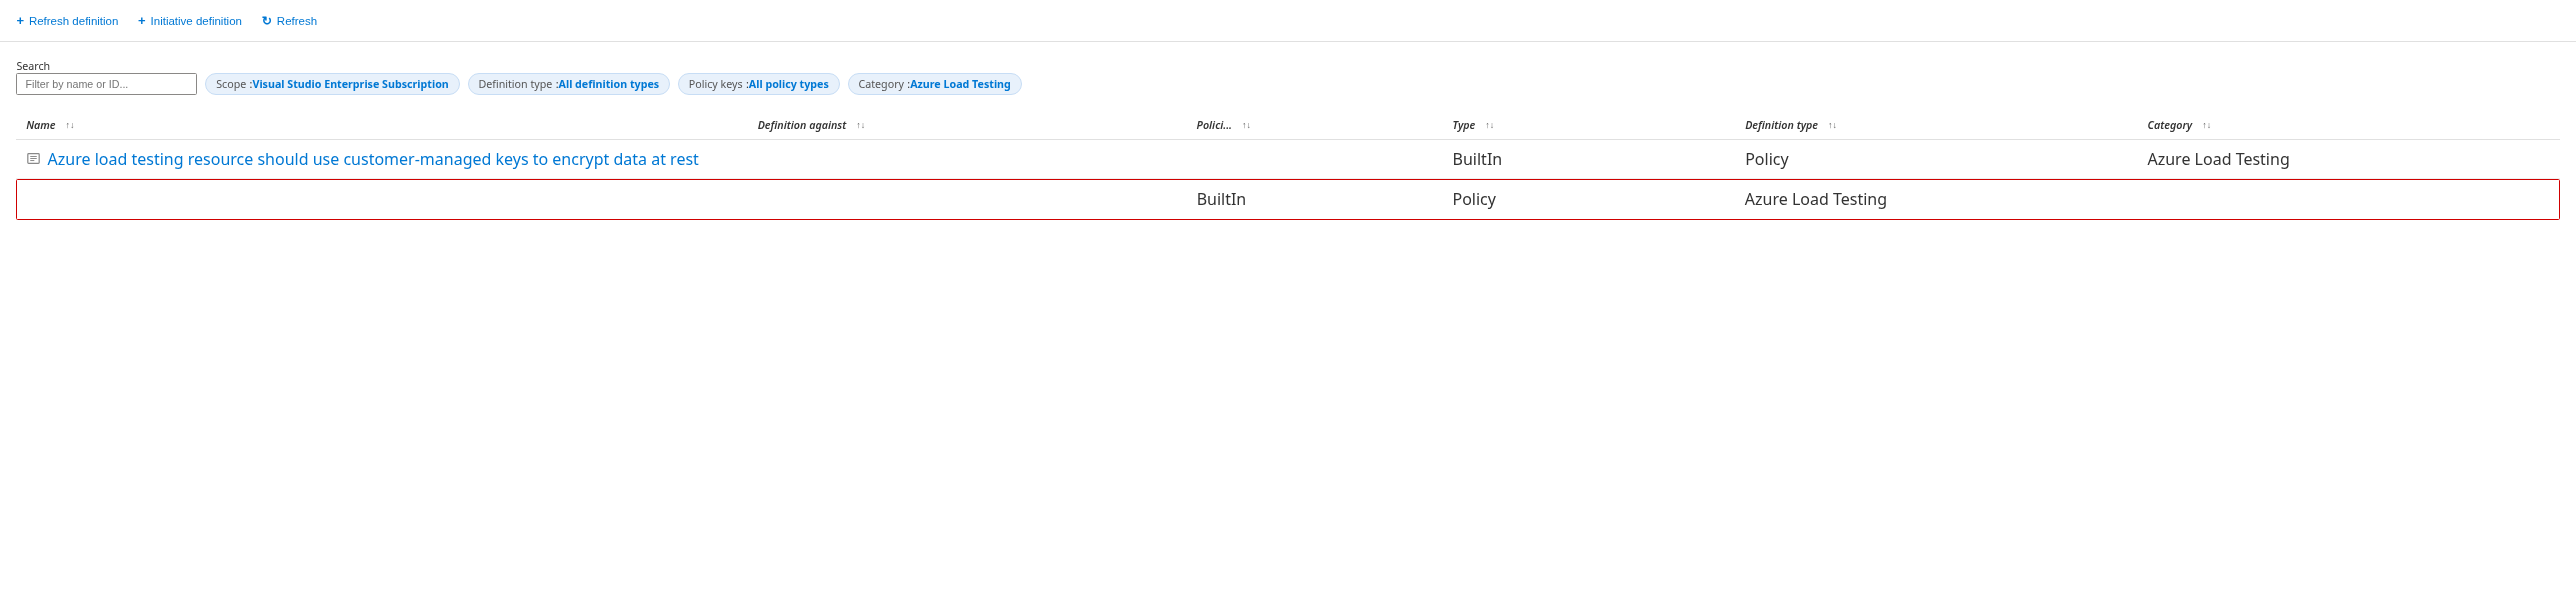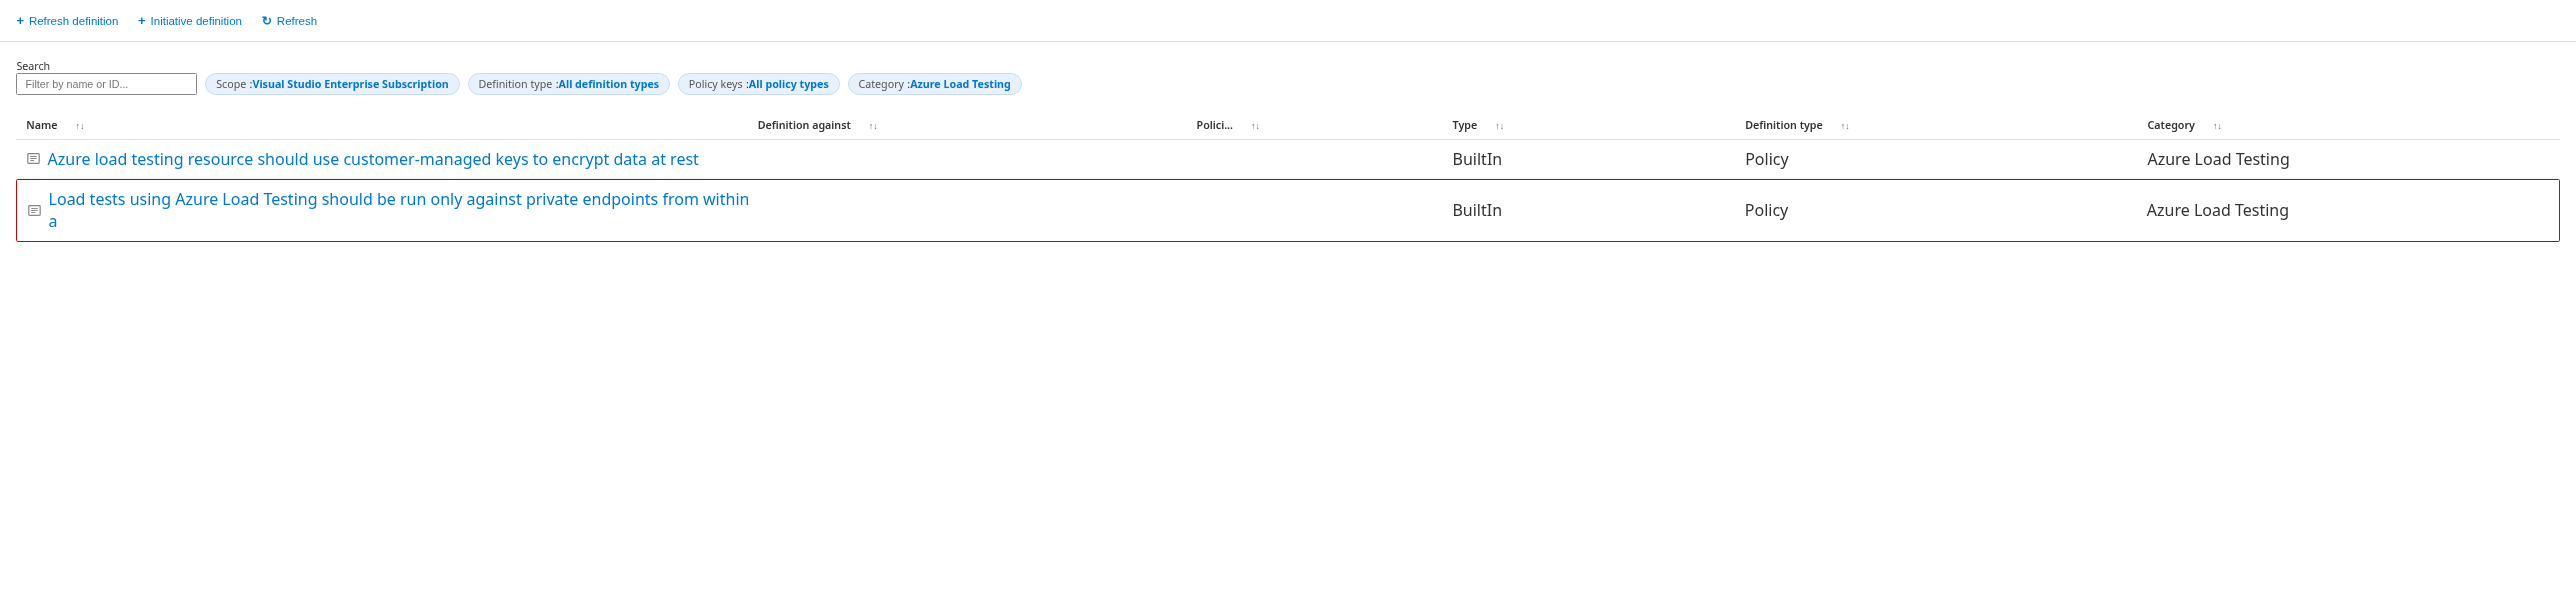--- a/index.html
+++ b/index.html
@@ -100,24 +100,25 @@
       grid-template-columns: 2fr 1.2fr 0.7fr 0.8fr 1.1fr 1.1fr;
       padding: 6.6px 9.8px;
       border-bottom: 0.8px solid #e0e0e0;
       font-weight: 600;
       font-size: 10.7px;
       color: #333;
     }
 
     .col-header {
       display: flex;
-      align-items: flex-end;
-      gap: 18px;
+      align-items: flex-start;
+      gap: 10px;
       cursor: pointer;
       user-select: none;
+      font-style: italic;
     }
 
     .sort-icon {
       font-size: 9px;
       color: #666;
     }
 
     .table-row {
       display: grid;
       grid-template-columns: 2fr 1.2fr 0.7fr 0.8fr 1.1fr 1.1fr;
@@ -245,33 +246,20 @@
         </a>
       </div>
       <div class="cell-value"></div>
       <div class="cell-value"></div>
       <div class="cell-value">BuiltIn</div>
       <div class="cell-value">Policy</div>
       <div class="cell-value">Azure Load Testing</div>
     </div>
 
     <div class="table-row selected-row">
-      <div>
-        <a href="#" class="row-name-link">
-          <span class="policy-icon">
-            <svg width="13" height="13" viewBox="0 0 16 16" xmlns="http://www.w3.org/2000/svg">
-              <rect x="1" y="2" width="14" height="12" rx="1" fill="none" stroke="#888" stroke-width="1.5"></rect>
-              <line x1="4" y1="5.5" x2="12" y2="5.5" stroke="#888" stroke-width="1.2"></line>
-              <line x1="4" y1="8" x2="12" y2="8" stroke="#888" stroke-width="1.2"></line>
-              <line x1="4" y1="10.5" x2="9" y2="10.5" stroke="#888" stroke-width="1.2"></line>
-            </svg>
-          </span>
-          <span>Load tests using Azure Load Testing should be run only against private endpoints from within a</span>
-        </a>
-      </div>
       <div class="cell-value"></div>
       <div class="cell-value"></div>
       <div class="cell-value">BuiltIn</div>
       <div class="cell-value">Policy</div>
       <div class="cell-value">Azure Load Testing</div>
     </div>
 
   </div>
 </div>
 

